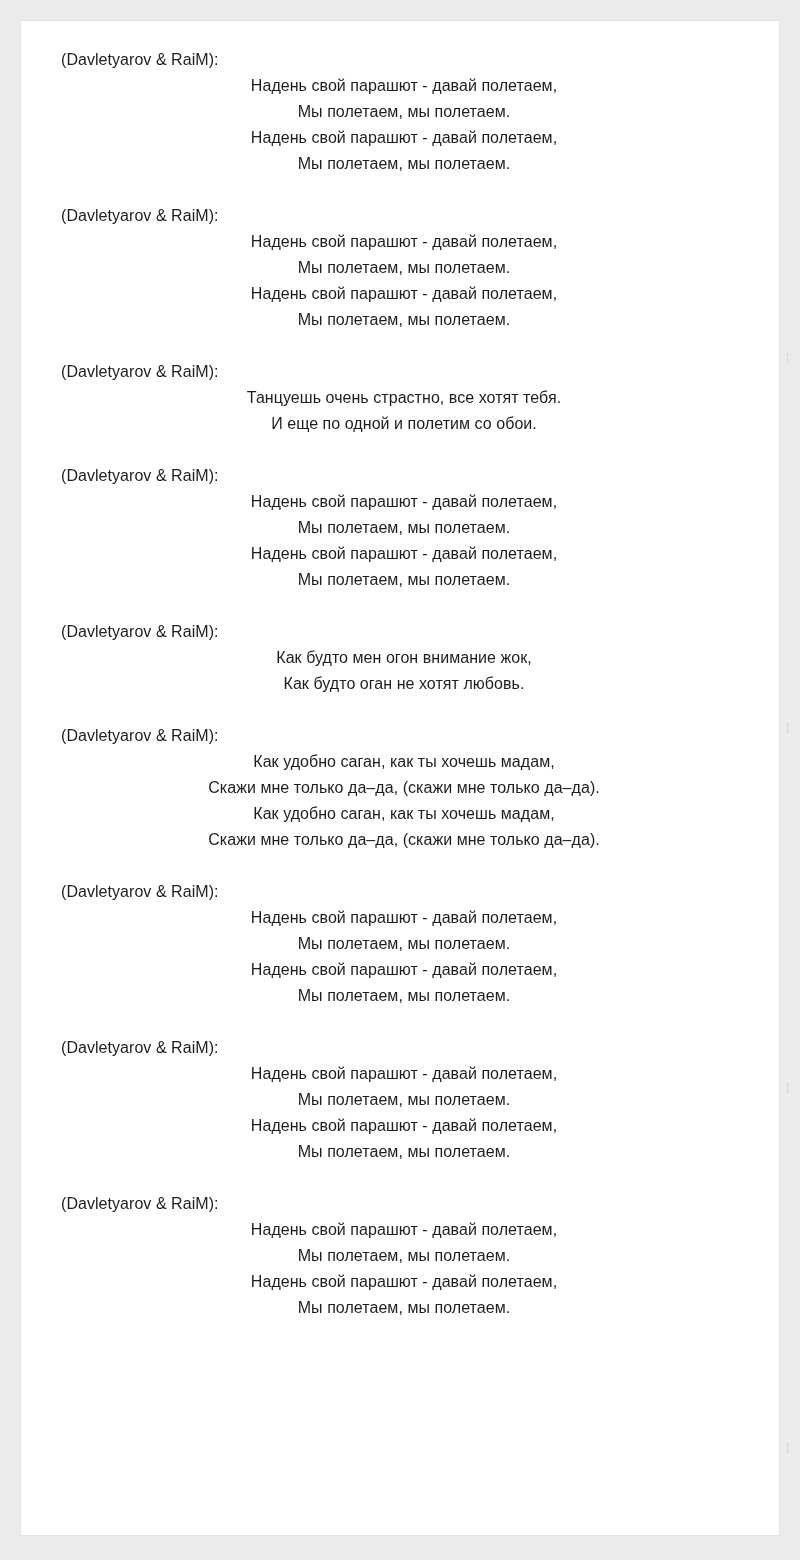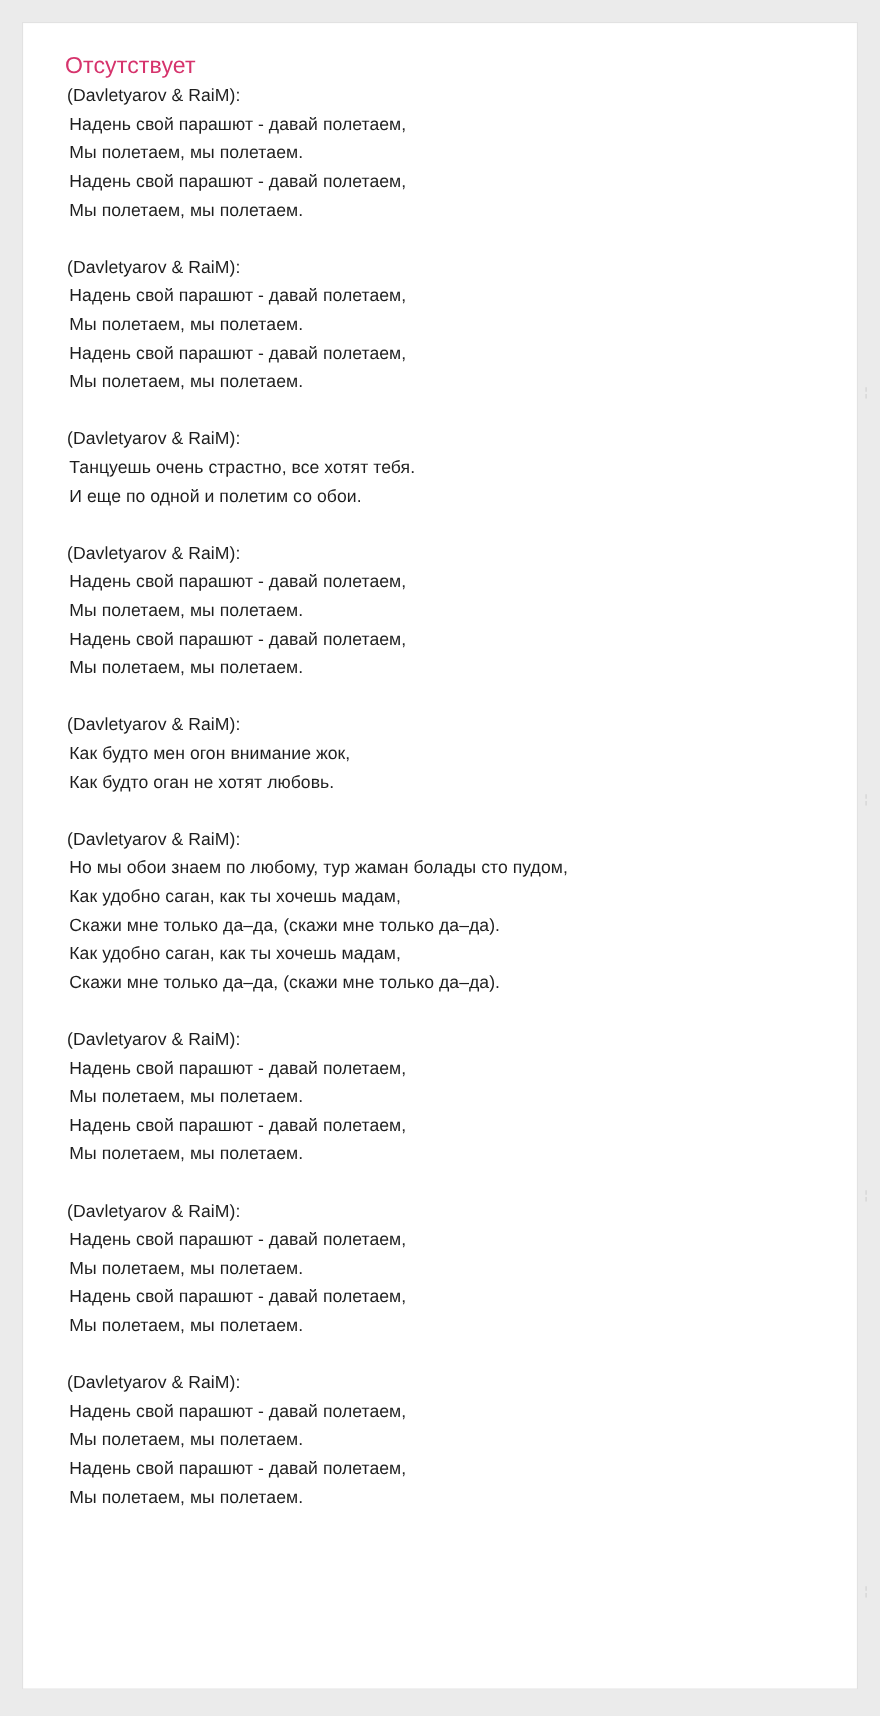--- a/index.html
+++ b/index.html
@@ -62,20 +62,21 @@
     margin-bottom: 0;
   }
   .line {
     white-space: pre-wrap;
   }
   .line.header-line {
     padding-left: 2px;
   }
   .line.body-line {
     padding-left: 4px;
+    text-align: center;
   }
   .edge-mark {
     position: absolute;
     right: -13px;
     width: 6px;
     height: 12px;
     color: #cfcfcf;
     font-size: 11px;
     line-height: 12px;
   }
@@ -83,21 +84,20 @@
   .m2 { top: 700px; }
   .m3 { top: 1060px; }
   .m4 { top: 1420px; }
 </style>
 </head>
 <body>
 
 <div class="page">
   <div class="sheet">
 
-    <h1 class="song-title">Отсутствует</h1>
 
 
     <div class="lyrics">
 
       <div class="stanza">
         <div class="line header-line">(Davletyarov &amp; RaiM):</div>
         <div class="line body-line">Надень свой парашют - давай полетаем,</div>
         <div class="line body-line">Мы полетаем, мы полетаем.</div>
         <div class="line body-line">Надень свой парашют - давай полетаем,</div>
         <div class="line body-line">Мы полетаем, мы полетаем.</div>
@@ -126,21 +126,20 @@
       </div>
 
       <div class="stanza">
         <div class="line header-line">(Davletyarov &amp; RaiM):</div>
         <div class="line body-line">Как будто мен огон внимание жок,</div>
         <div class="line body-line">Как будто оган не хотят любовь.</div>
       </div>
 
       <div class="stanza">
         <div class="line header-line">(Davletyarov &amp; RaiM):</div>
-        <div class="line body-line">Но мы обои знаем по любому, тур жаман болады сто пудом,</div>
         <div class="line body-line">Как удобно саган, как ты хочешь мадам,</div>
         <div class="line body-line">Скажи мне только да–да, (скажи мне только да–да).</div>
         <div class="line body-line">Как удобно саган, как ты хочешь мадам,</div>
         <div class="line body-line">Скажи мне только да–да, (скажи мне только да–да).</div>
       </div>
 
       <div class="stanza">
         <div class="line header-line">(Davletyarov &amp; RaiM):</div>
         <div class="line body-line">Надень свой парашют - давай полетаем,</div>
         <div class="line body-line">Мы полетаем, мы полетаем.</div>

